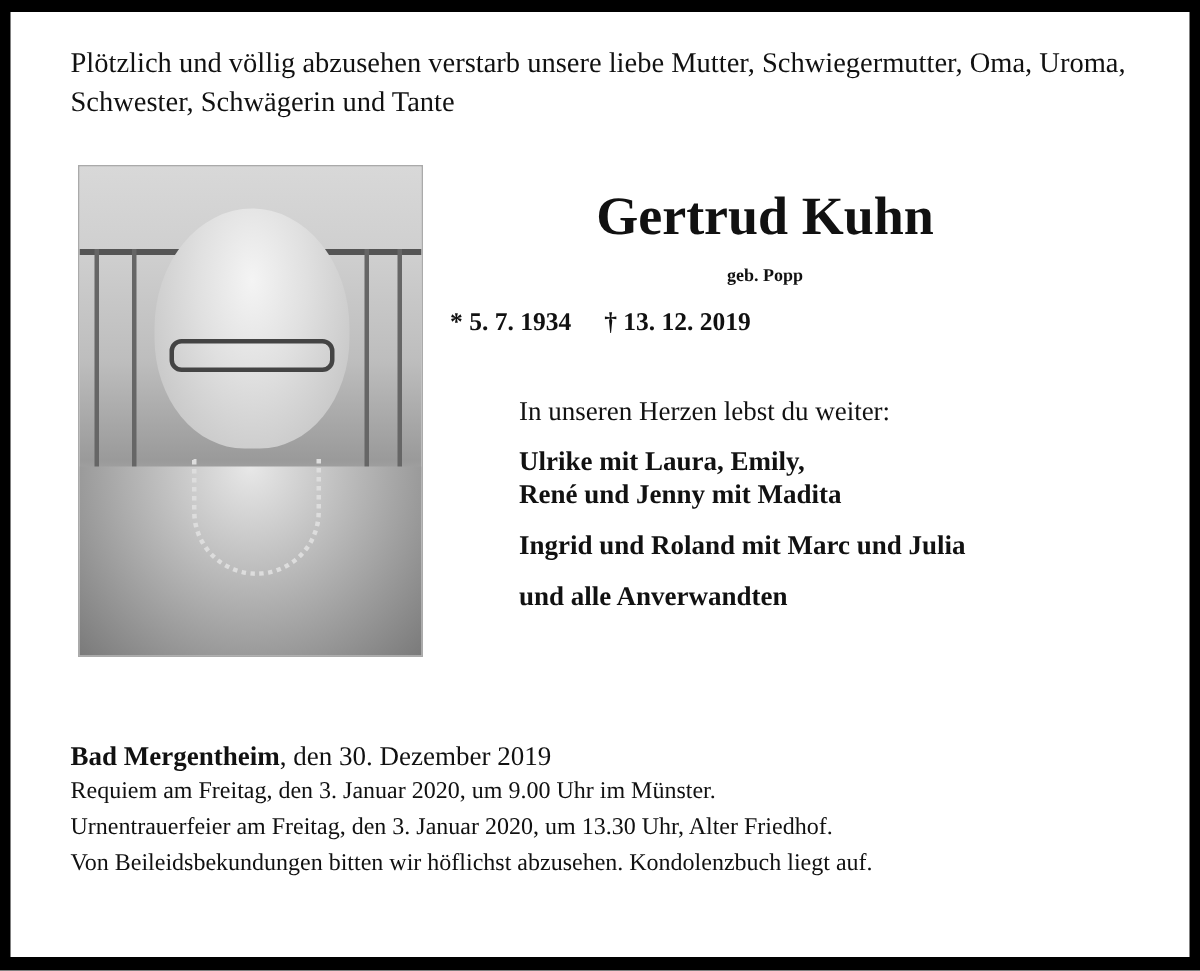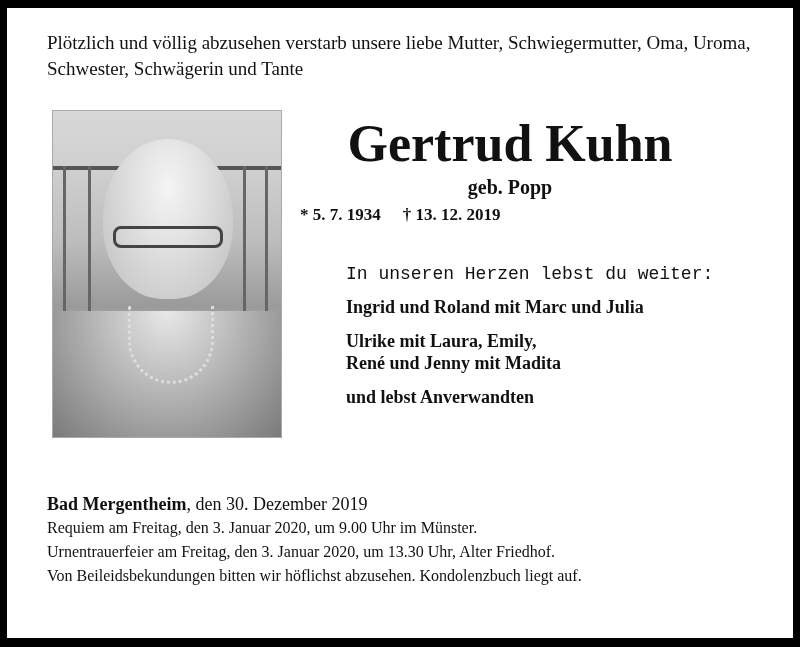--- a/index.html
+++ b/index.html
@@ -10,26 +10,26 @@
   .photo { position:absolute; left:52px; top:110px; width:228px; height:326px; border:1px solid #aaa;
            background:linear-gradient(180deg,#d8d8d8 0%,#cfcfcf 18%,#bdbdbd 40%,#9a9a9a 60%,#c9c9c9 75%,#8c8c8c 100%);
            overflow:hidden; }
   .photo .rail { position:absolute; left:0; right:0; top:55px; height:4px; background:#555; }
   .photo .bar { position:absolute; top:55px; width:3px; height:160px; background:#666; }
   .photo .head { position:absolute; left:50px; top:28px; width:130px; height:160px; border-radius:50% 50% 46% 46%;
                  background:radial-gradient(ellipse at 50% 30%, #f4f4f4 0%, #e0e0e0 40%, #bdbdbd 100%); }
   .photo .glasses { position:absolute; left:60px; top:115px; width:110px; height:22px; border:3px solid #444; border-radius:8px; box-sizing:border-box; }
   .photo .body { position:absolute; left:0; right:0; top:200px; bottom:0; background:radial-gradient(ellipse at 50% 0%, #e8e8e8 0%, #bcbcbc 40%, #7a7a7a 100%); }
   .photo .necklace { position:absolute; left:75px; top:195px; width:80px; height:75px; border:3px dotted #ddd; border-top:none; border-radius:0 0 45px 45px; }
-  .name { position:absolute; left:300px; top:116px; width:420px; text-align:center; font-size:52px; font-weight:bold; line-height:56px; }
-  .born-as { position:absolute; left:300px; top:176px; width:420px; text-align:center; font-size:20px; font-weight:bold; }
+  .name { position:absolute; left:300px; top:116px; width:420px; text-align:center; font-size:36px; font-weight:bold; line-height:56px; }
+  .born-as { position:absolute; left:300px; top:176px; width:420px; text-align:center; font-size:12px; font-weight:bold; }
   .dates { position:absolute; left:300px; top:205px; width:420px; text-align:left; font-size:17px; font-weight:bold; }
   .dates span + span { margin-left:22px; }
   .mourners { position:absolute; left:346px; top:263px; width:420px; }
-  .mourners .lead { font-size:18px; line-height:22px; margin-bottom:11px;font-family:Liberation Mono, monospace; }
+  .mourners .lead { font-size:18px; line-height:22px; margin-bottom:11px; }
   .mourners .group { font-size:18px; font-weight:bold; line-height:22px; margin-bottom:12px; }
   .place { position:absolute; left:47px; top:481px; font-size:18px;margin-top:13px; }
   .place b { font-weight:bold; }
   .details { position:absolute; left:47px; top:516px; width:720px; font-size:16px; line-height:24px; }
 </style>
 </head>
 <body>
 
 <div class="sheet"></div>
 
@@ -49,28 +49,28 @@
 
 <div class="name">Gertrud Kuhn</div>
 <div class="born-as">geb. Popp</div>
 <div class="dates">
   <span>* 5. 7. 1934</span><span>† 13. 12. 2019</span>
 </div>
 
 <div class="mourners">
   <div class="lead">In unseren Herzen lebst du weiter:</div>
   <div class="group">
-    <div>Ingrid und Roland mit Marc und Julia</div>
-  </div>
-  <div class="group">
     <div>Ulrike mit Laura, Emily,</div>
     <div>René und Jenny mit Madita</div>
   </div>
   <div class="group">
-    <div>und lebst Anverwandten</div>
+    <div>Ingrid und Roland mit Marc und Julia</div>
+  </div>
+  <div class="group">
+    <div>und alle Anverwandten</div>
   </div>
 </div>
 
 <div class="place">
   <b>Bad Mergentheim</b><span>, den 30. Dezember 2019</span>
 </div>
 
 <div class="details">
   <div>Requiem am Freitag, den 3. Januar 2020, um 9.00 Uhr im Münster.</div>
   <div>Urnentrauerfeier am Freitag, den 3. Januar 2020, um 13.30 Uhr, Alter Friedhof.</div>

